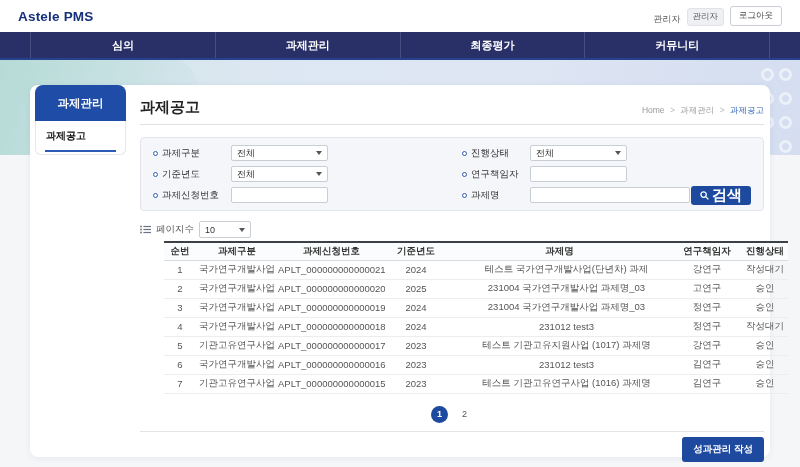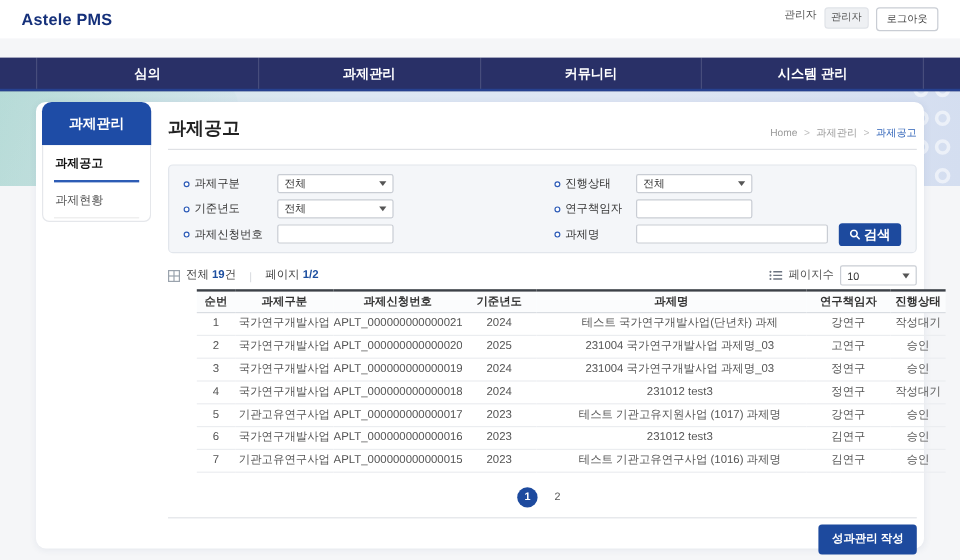--- a/index.html
+++ b/index.html
@@ -6,31 +6,31 @@
   html,body { width:800px; height:467px; }
   body {
     font-family:"Liberation Sans","DejaVu Sans",sans-serif;
     background:#f5f6f8; position:relative; overflow:hidden;
   }
 
   
   .topbar { height:32px; background:#ffffff; display:flex; align-items:center;
     justify-content:space-between; padding:0 18px; position:relative; z-index:5; }
   .logo { font-size:13.5px; font-weight:800; color:#15307a; letter-spacing:.2px; cursor:pointer; }
-  .user-area { display:flex; align-items:flex-start; gap:6px; }
+  .user-area { display:flex; align-items:flex-end; gap:6px; }
   .user-name { font-size:9px; color:#555; }
   .user-badge { background:#eef0f3; border:1px solid #e0e3e8; border-radius:3px;
     padding:2px 5px; font-size:8.5px; color:#555; }
   .logout-btn { background:#fff; border:1px solid #c9cdd4; border-radius:3px;
     padding:3px 8px; font-size:8.5px; color:#444; cursor:pointer; }
 
   
   .nav { height:28px; background:#293067; border-bottom:2px solid #27418f;
     position:relative; z-index:5; }
-  .nav-inner { height:26px; margin:16px 30px; display:flex; }
+  .nav-inner { height:26px; margin:0 30px; display:flex; }
   .nav-item { flex:1; display:flex; align-items:center; justify-content:center;
     color:#fff; font-size:11px; font-weight:bold; cursor:pointer;
     border-left:1px solid rgba(255,255,255,.14); }
   .nav-item:last-child { border-right:1px solid rgba(255,255,255,.14); }
 
   
   .hero { position:absolute; top:60px; left:0; width:800px; height:95px; z-index:1;
     background:linear-gradient(100deg,#cfe5e2 0%,#dde7f3 35%,#dee5f3 65%,#d4def0 100%);
     overflow:hidden; }
   .hero-blob1 { position:absolute; left:-60px; top:-20px; width:260px; height:130px;
@@ -78,30 +78,30 @@
     background:#fff; display:inline-block; flex-shrink:0; }
   .sel { width:97px; height:16px; background:#fff; border:1px solid #c9cdd4; border-radius:2px;
     display:flex; align-items:center; justify-content:space-between; padding:0 5px;
     font-size:9px; color:#333; cursor:pointer; }
   .sel .chev { width:0; height:0; border-left:3px solid transparent;
     border-right:3px solid transparent; border-top:4px solid #555; }
   .inp { width:97px; height:16px; background:#fff; border:1px solid #c9cdd4; border-radius:2px;
     font-size:9px; padding:0 5px; color:#333; font-family:inherit; }
   .inp.wide { width:160px; }
   .search-btn { margin-left:auto; height:19px; align-self:center; background:#1d4a9e;
-    color:#fff; border:none; border-radius:3px; font-size:11px; font-weight:bold;
+    color:#fff; border:none; border-radius:3px; font-size:15px; font-weight:bold;
     padding:0 9px; display:flex; align-items:center; gap:3px; cursor:pointer; }
 
   
   .list-row { margin-top:10px; display:flex; justify-content:space-between; align-items:center; }
   .list-left { display:flex; align-items:center; gap:5px; font-size:9.5px; color:#444; }
   .blue-b { color:#1d4fa0; font-weight:bold; }
   .vbar { color:#d5d8dd; margin:0 6px; font-size:9px; }
   .list-right { display:flex; align-items:center; gap:5px; font-size:9.5px; color:#555; }
-  .sel.small { width:64px; height:17px; }
+  .sel.small { width:52px; height:17px; }
 
   
   table.grid { width:100%; border-collapse:collapse; margin-top:3px;
     border-top:2px solid #3c4148; table-layout:fixed;margin-left:24px; }
   .grid th { font-size:9.5px; color:#333; font-weight:bold; height:18px;
     border-bottom:1px solid #d9dde2; background:#fbfcfd; text-align:center; }
   .grid td { font-size:9.5px; color:#555; height:19px; border-bottom:1px solid #ebedf0;
     text-align:center; white-space:nowrap; overflow:hidden; }
   .grid td.cell-left { text-align:center; padding-left:14px; }
   .grid tr.data-row { cursor:pointer; }
@@ -127,22 +127,22 @@
     <span class="user-name">관리자</span>
     <span class="user-badge">관리자</span>
     <button class="logout-btn">로그아웃</button>
   </div>
 </div>
 
 <div class="nav">
   <div class="nav-inner">
     <div class="nav-item">심의</div>
     <div class="nav-item">과제관리</div>
+    <div class="nav-item">최종평가</div>
     <div class="nav-item">커뮤니티</div>
-    <div class="nav-item">시스템 관리</div>
   </div>
 </div>
 
 <div class="hero">
   <div class="hero-blob1"></div>
   <div class="hero-blob2"></div>
   <span class="ring" style="right:8px;top:8px"></span>
   <span class="ring" style="right:26px;top:8px"></span>
   <span class="ring" style="right:8px;top:32px"></span>
   <span class="ring" style="right:26px;top:32px"></span>
@@ -150,21 +150,20 @@
   <span class="ring" style="right:26px;top:56px"></span>
   <span class="ring" style="right:8px;top:80px"></span>
 </div>
 
 <div class="card">
 
   <div class="sidebar">
     <div class="sidebar-head">과제관리</div>
     <div class="sidebar-body">
       <div class="side-item active">과제공고</div>
-      <div class="side-item">과제현황</div>
     </div>
   </div>
 
   <div class="main">
 
     <div class="title-row">
       <div class="page-title">과제공고</div>
       <div class="breadcrumb">
         <span class="crumb">Home</span>
         <span class="sep">&gt;</span>
@@ -236,36 +235,20 @@
           <svg width="9" height="9" viewBox="0 0 9 9">
             <circle cx="3.6" cy="3.6" r="2.7" stroke="#fff" stroke-width="1.3" fill="none"></circle>
             <line x1="5.8" y1="5.8" x2="8.4" y2="8.4" stroke="#fff" stroke-width="1.3"></line>
           </svg>
           <span>검색</span>
         </button>
       </div>
     </div>
 
     <div class="list-row">
-      <div class="list-left">
-        <svg width="10" height="10" viewBox="0 0 10 10">
-          <rect x="0.5" y="0.5" width="9" height="9" fill="none" stroke="#9aa3ad"></rect>
-          <line x1="5" y1="0.5" x2="5" y2="9.5" stroke="#9aa3ad"></line>
-          <line x1="0.5" y1="5" x2="9.5" y2="5" stroke="#9aa3ad"></line>
-        </svg>
-        <span>
-          <span>전체</span>
-          <span class="blue-b">19</span><span>건</span>
-        </span>
-        <span class="vbar">|</span>
-        <span>
-          <span>페이지</span>
-          <span class="blue-b">1/2</span>
-        </span>
-      </div>
       <div class="list-right">
         <svg width="11" height="9" viewBox="0 0 11 9">
           <circle cx="1" cy="1.5" r="0.9" fill="#6b7380"></circle>
             <circle cx="1" cy="4.5" r="0.9" fill="#6b7380"></circle>
             <circle cx="1" cy="7.5" r="0.9" fill="#6b7380"></circle>
           <line x1="3.4" y1="1.5" x2="11" y2="1.5" stroke="#6b7380" stroke-width="1.2"></line>
           <line x1="3.4" y1="4.5" x2="11" y2="4.5" stroke="#6b7380" stroke-width="1.2"></line>
           <line x1="3.4" y1="7.5" x2="11" y2="7.5" stroke="#6b7380" stroke-width="1.2"></line>
         </svg>
         <span>페이지수</span>

